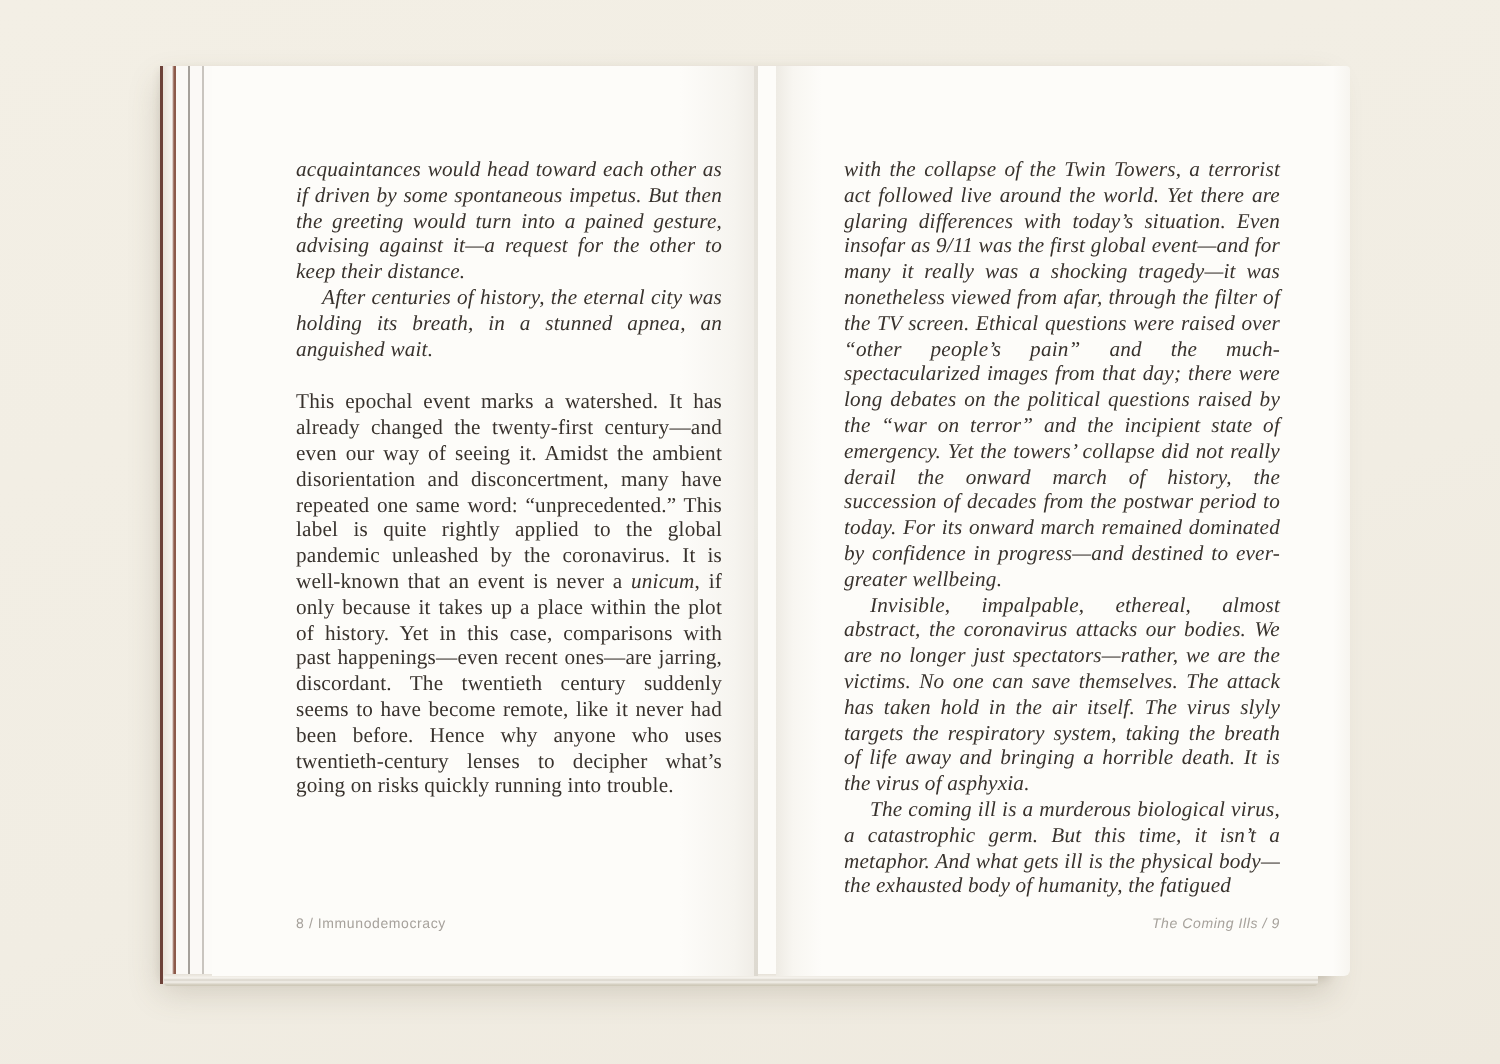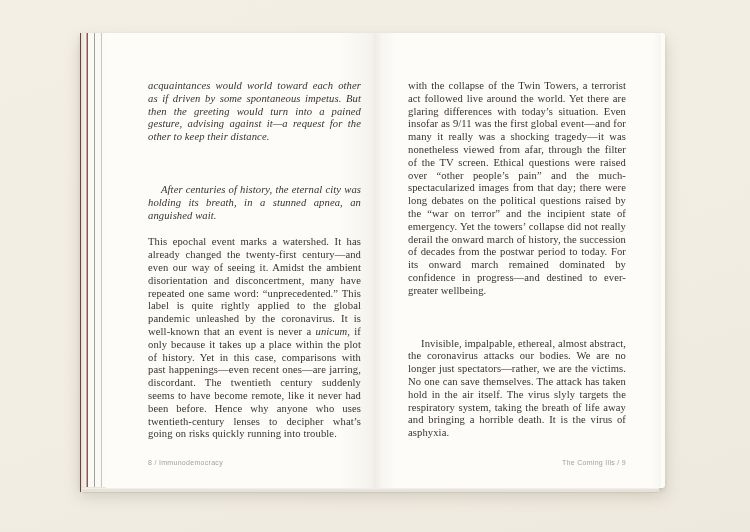--- a/index.html
+++ b/index.html
@@ -54,25 +54,26 @@
     position: absolute;
     top: 0; bottom: 0;
   }
   .page.left {
     left: 26px;
     width: 272px;
     background: linear-gradient(to right,
       #fdfcf9 0%, #fdfcf9 86%, #f6f4ef 96%, #efece6 100%);
   }
   .page.right {
-    left: 294px;
+    left: 308px;
     width: 287px;
     border-radius: 0 2px 3px 0;
     background: linear-gradient(to right,
       #eeebe4 0%, #f8f6f1 3%, #fdfcf9 8%, #fdfcf9 97%, #f7f5f0 100%);
+    font-style: italic;
   }
   .gutter-crease {
     position: absolute;
     left: 297px; top: 0; bottom: 0;
     width: 2px;
     background: linear-gradient(to bottom, #e3dfd7 0%, #eceae3 50%, #ddd9d0 100%);
   }
   .text-col {
     position: absolute;
     top: 47px;
@@ -80,21 +81,21 @@
   .page.left .text-col { left: 42px; right: 17px; }
   .page.right .text-col { left: 34px; right: 35px; }
   p.book-text {
     font-size: 10.6px;
     line-height: 12.8px;
     color: #38322d;
     text-align: justify;
     letter-spacing: 0.1px;
   }
   p.epigraph { font-style: italic; }
-  .indent { text-indent: 13px; margin-top: 40px; }
+  .indent { text-indent: 13px; }
   .section-gap { margin-top: 14px; }
   .inline-italic { font-style: italic; }
   .running-foot {
     position: absolute;
     bottom: 22px;
     font-family: "Liberation Sans", "DejaVu Sans", sans-serif;
     font-size: 7px;
     letter-spacing: 0.3px;
     color: #a6a19b;
   }
@@ -105,31 +106,32 @@
 <body>
 
 <div class="scene">
   <div class="book">
 
     <div class="page-stack-left"></div>
     <div class="page-stack-bottom"></div>
 
     <div class="page left">
       <div class="text-col">
-        <p class="book-text epigraph">acquaintances would world toward each other as if driven by some spontaneous impetus. But then the greeting would turn into a pained gesture, advising against it—a request for the other to keep their distance.</p>
+        <p class="book-text epigraph">acquaintances would head toward each other as if driven by some spontaneous impetus. But then the greeting would turn into a pained gesture, advising against it—a request for the other to keep their distance.</p>
         <p class="book-text epigraph indent">After centuries of history, the eternal city was holding its breath, in a stunned apnea, an anguished wait.</p>
         <p class="book-text section-gap"><span>This epochal event marks a watershed. It has already changed the twenty-first century—and even our way of seeing it. Amidst the ambient disorientation and disconcertment, many have repeated one same word: “unprecedented.” This label is quite rightly applied to the global pandemic unleashed by the coronavirus. It is well-known that an event is never a </span><span class="inline-italic">unicum</span><span>, if only because it takes up a place within the plot of history. Yet in this case, comparisons with past happenings—even recent ones—are jarring, discordant. The twentieth century suddenly seems to have become remote, like it never had been before. Hence why anyone who uses twentieth-century lenses to decipher what’s going on risks quickly running into trouble.</span></p>
       </div>
       <div class="running-foot">8 / Immunodemocracy</div>
     </div>
 
     <div class="gutter-crease"></div>
 
     <div class="page right">
       <div class="text-col">
         <p class="book-text">with the collapse of the Twin Towers, a terrorist act followed live around the world. Yet there are glaring differences with today’s situation. Even insofar as 9/11 was the first global event—and for many it really was a shocking tragedy—it was nonetheless viewed from afar, through the filter of the TV screen. Ethical questions were raised over “other people’s pain” and the much-spectacularized images from that day; there were long debates on the political questions raised by the “war on terror” and the incipient state of emergency. Yet the towers’ collapse did not really derail the onward march of history, the succession of decades from the postwar period to today. For its onward march remained dominated by confidence in progress—and destined to ever-greater wellbeing.</p>
         <p class="book-text indent">Invisible, impalpable, ethereal, almost abstract, the coronavirus attacks our bodies. We are no longer just spectators—rather, we are the victims. No one can save themselves. The attack has taken hold in the air itself. The virus slyly targets the respiratory system, taking the breath of life away and bringing a horrible death. It is the virus of asphyxia.</p>
+        <p class="book-text indent">The coming ill is a murderous biological virus, a catastrophic germ. But this time, it isn’t a metaphor. And what gets ill is the physical body—the exhausted body of humanity, the fatigued</p>
       </div>
       <div class="running-foot">The Coming Ills / 9</div>
     </div>
 
   </div>
 </div>
 
 </body></html>

